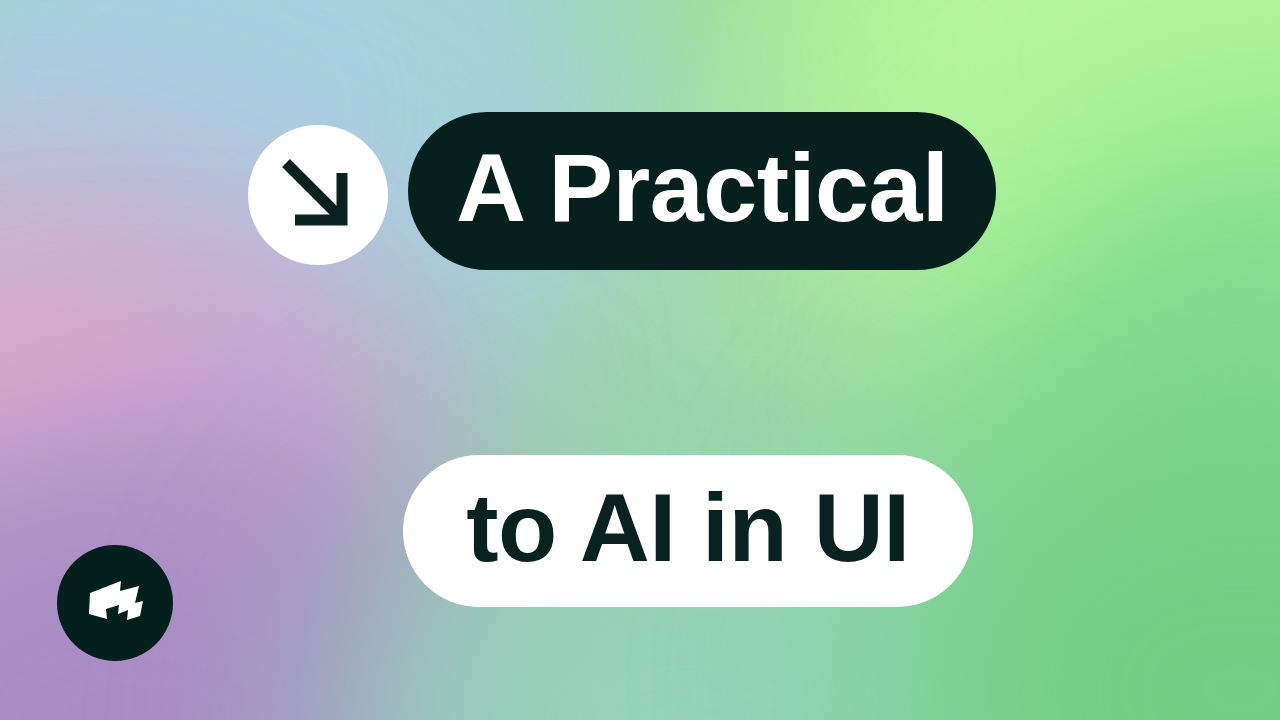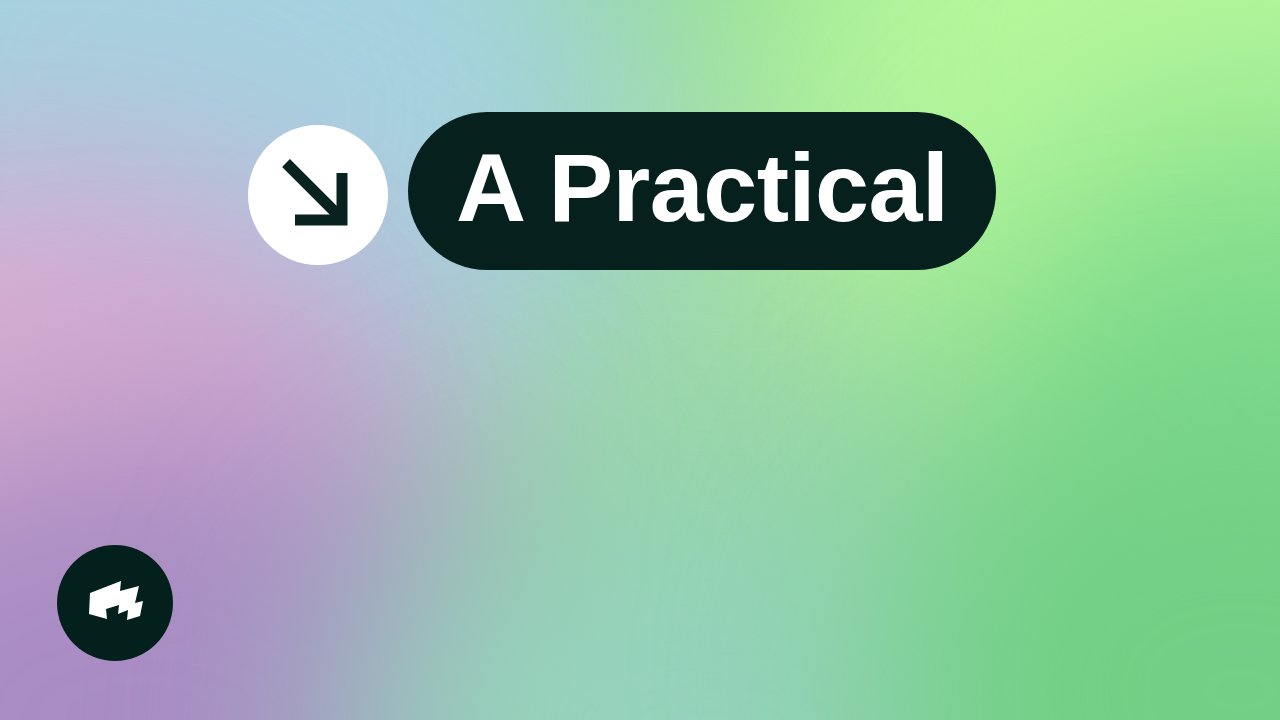--- a/index.html
+++ b/index.html
@@ -150,20 +150,23 @@
         <g fill="none" stroke="#07221f" stroke-width="11" stroke-linecap="butt">
           <line x1="16" y1="16" x2="72" y2="72"></line>
           <polyline points="72,26 72,73 25,73" fill="none"></polyline>
         </g>
       </svg>
     </div>
     <div class="pill pill-dark pill-1">A Practical</div>
   </div>
 
 
+  <div class="row row-3">
+    <div class="pill pill-light pill-3">to AI in UI</div>
+  </div>
 </div>
 
 <div id="brand">
   <span>
     <svg width="76" height="76" viewBox="0 0 76 76" aria-hidden="true">
       <path fill="#ffffff" d="M13 30 L44 18 L43 28 L62 23 L58 40 L66 38 L63 53 L50 57 L51 47 L41 51 L42 42 L29 46 L30 56 L12 51 Z"></path>
     </svg>
   </span>
 </div>
 

